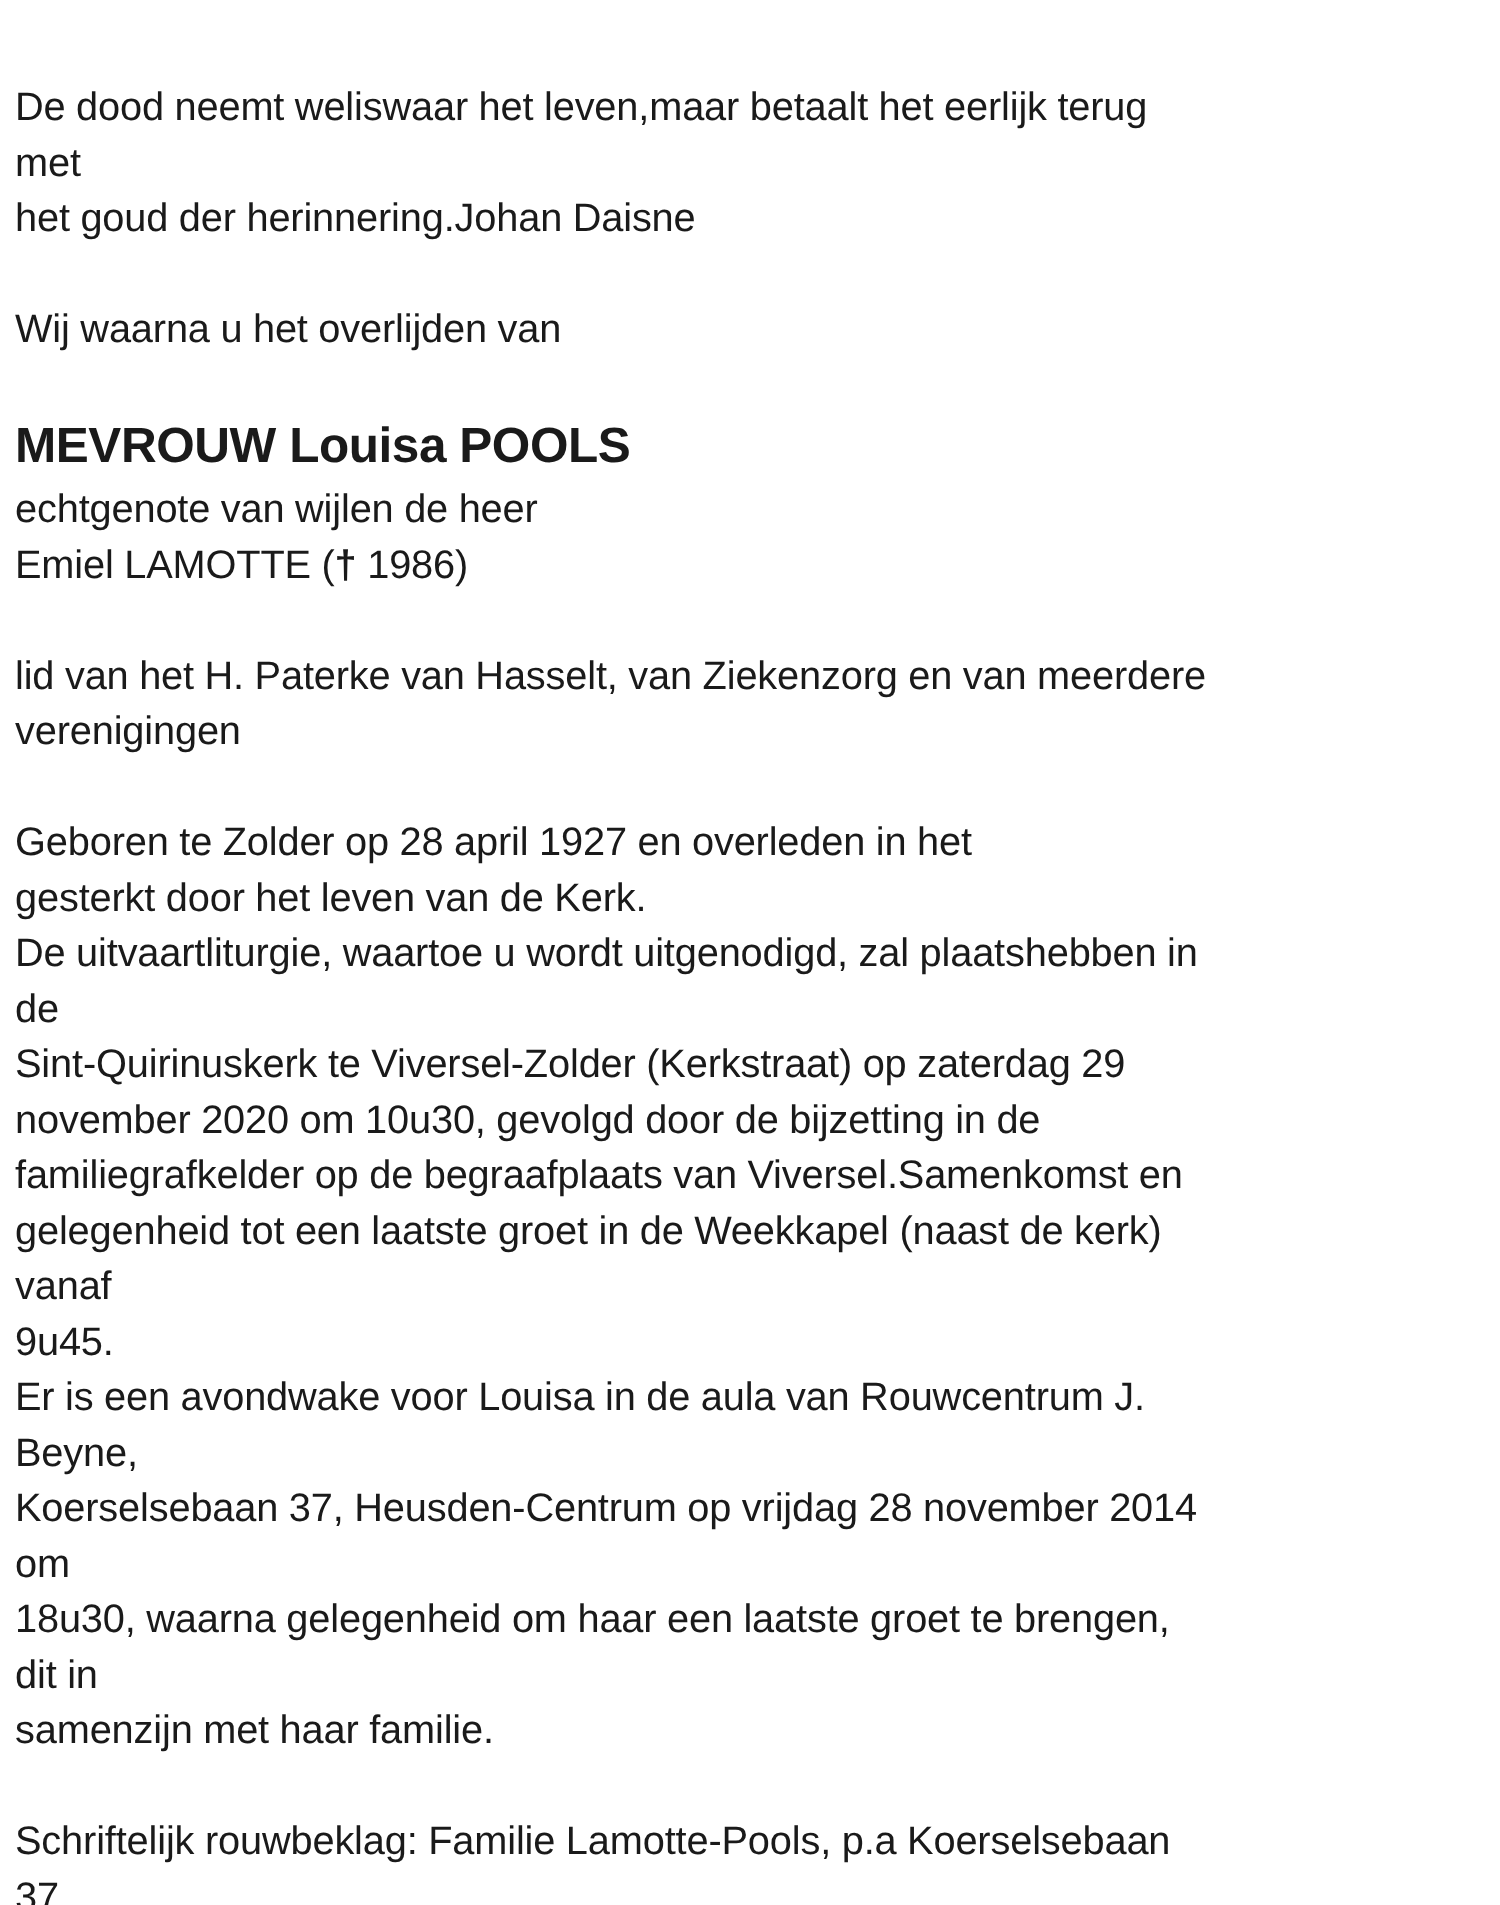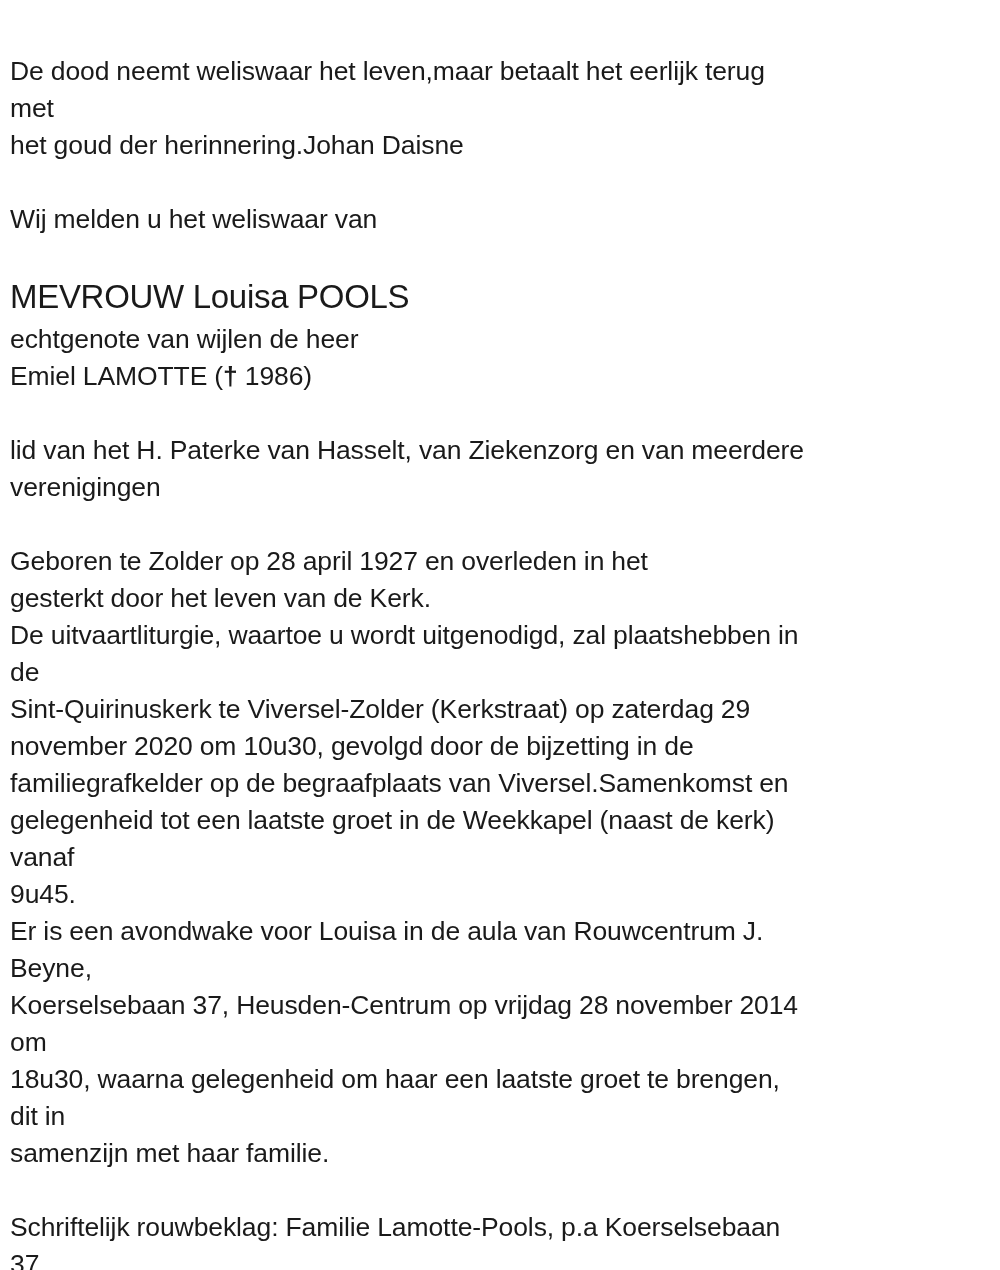--- a/index.html
+++ b/index.html
@@ -34,42 +34,42 @@
     font-size: 26.5px;
     line-height: 37px;
     letter-spacing: -0.1px;
     white-space: pre-wrap;
     word-spacing: -0.2px;
   }
 
   .name-heading {
     font-size: 33px;
     line-height: 44px;
-    font-weight: normal;
+    font-weight: bold;
     letter-spacing: -0.3px;
     margin: 0 0 2px 0;
     white-space: pre-wrap;
   }
 
   .dagger {
     font-weight: bold;
   }
 </style>
 </head>
 <body>
 
 <div class="notice">
 
   <div class="block">
     <div class="line">De dood neemt weliswaar het leven,maar betaalt het eerlijk terug met</div>
     <div class="line">het goud der herinnering.Johan Daisne</div>
   </div>
 
   <div class="block">
-    <div class="line">Wij melden u het weliswaar van</div>
+    <div class="line">Wij waarna u het overlijden van</div>
   </div>
 
   <div class="block">
     <div class="name-heading">MEVROUW Louisa POOLS</div>
     <div class="line">echtgenote van wijlen de heer</div>
     <div class="line"><span>Emiel LAMOTTE (</span><span class="dagger">†</span><span> 1986)</span></div>
   </div>
 
   <div class="block">
     <div class="line">lid van het H. Paterke van Hasselt, van Ziekenzorg en van meerdere</div>

